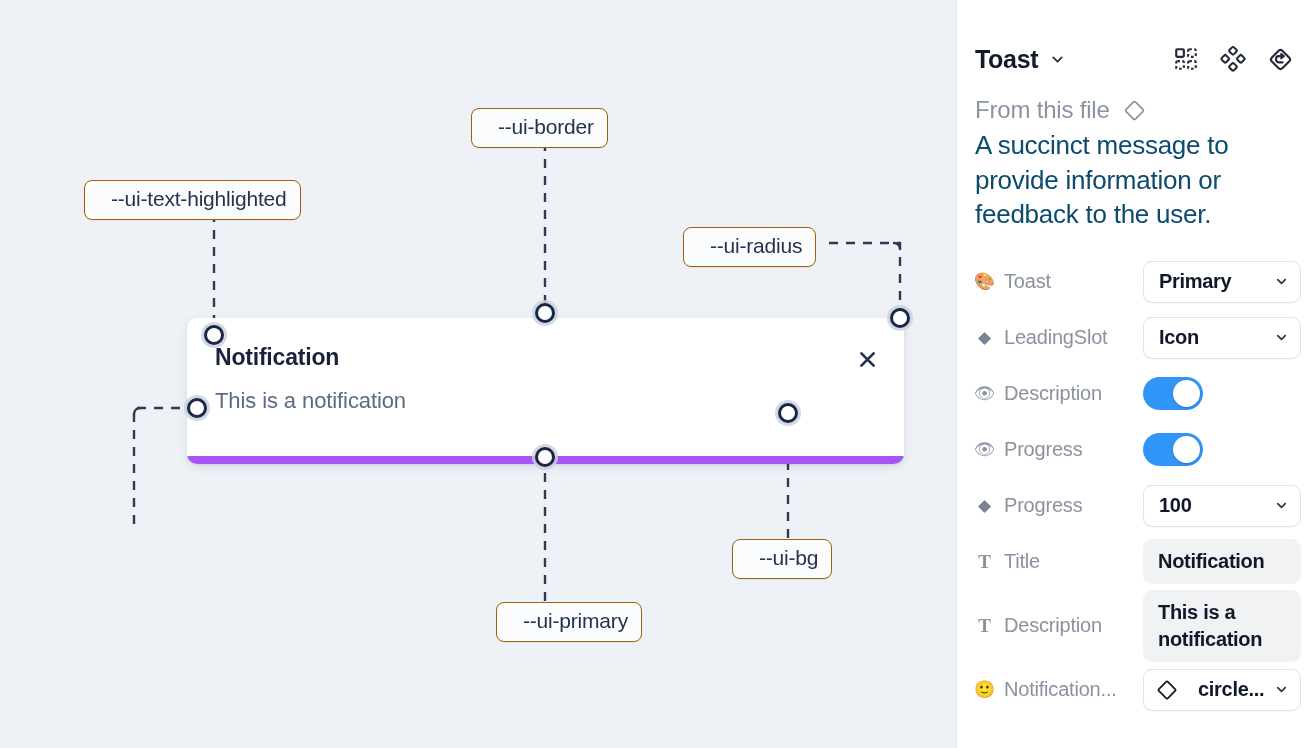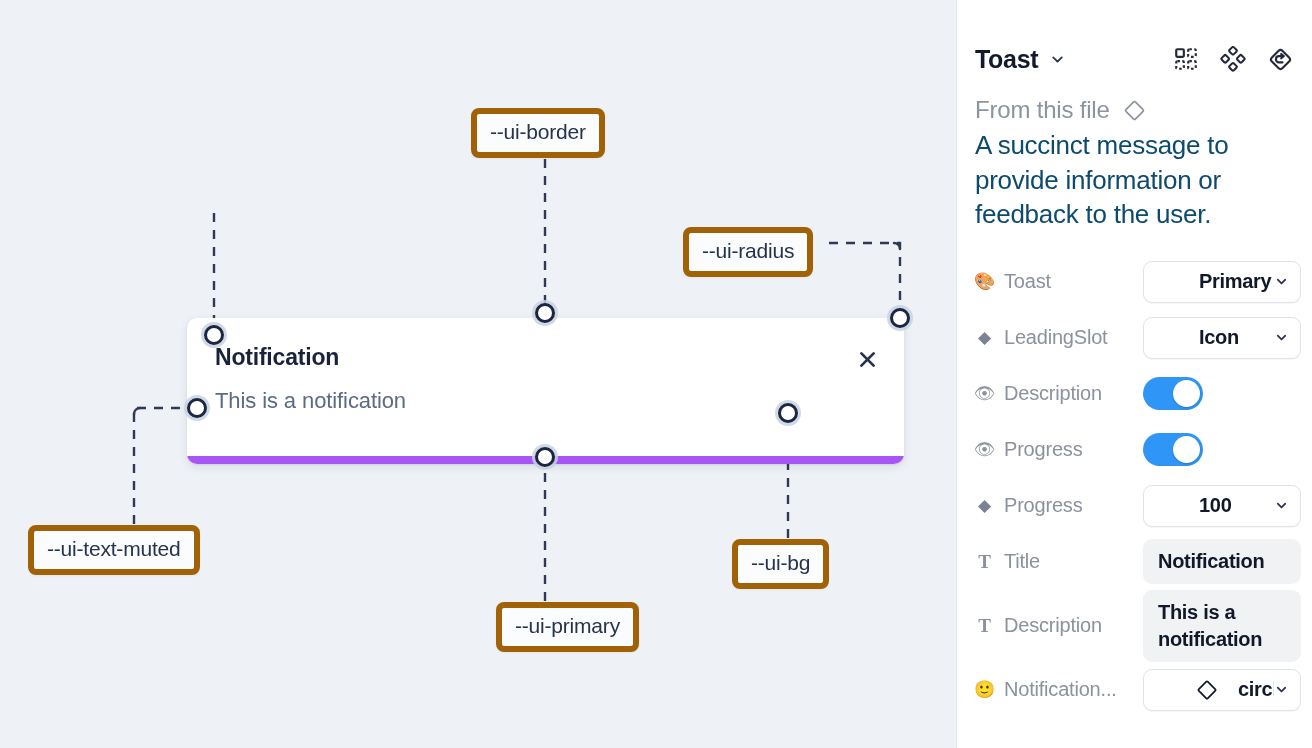--- a/index.html
+++ b/index.html
@@ -51,23 +51,23 @@
   .toast-progress {
     position: absolute; left: 0; bottom: 0;
     height: 8px; width: 100%;
     background: #a855f7;
   }
 
   
   .pill {
     position: absolute;
     background: #fbfcfe;
-    border: 6px solid #a16207;
+    border: 1px solid #a16207;
     border-radius: 8px;
-    padding: 6px 13px 8px 13px;
+    padding: 6px 13px 8px 26px;
     font-size: 21px;
     color: #26334d;
     letter-spacing: -.2px;
     white-space: nowrap;
     box-shadow: 0 1px 2px rgba(25,40,70,.05);
     line-height: 1.15;
   }
 
   
   .handle {
@@ -136,21 +136,21 @@
     border: 1px solid #dfe3ea;
     border-radius: 9px;
     background: #ffffff;
     display: flex; align-items: center;
     padding: 0 11px 0 15px;
     font-size: 20px; font-weight: 700; color: #11182a;
     letter-spacing: -.3px;
     cursor: pointer;
     box-shadow: 0 1px 1px rgba(20,30,60,.03);
   }
-  .select .sv { flex: 1; overflow: hidden; white-space: nowrap; margin-left: 40px; }
+  .select .sv { flex: 1; overflow: hidden; white-space: nowrap; }
   .select .sv.with-ico { display: flex; align-items: center; gap: 19px; }
   .select .chev { color: #2a3550; display: inline-flex; }
 
   .textbox {
     width: 158px; min-height: 42px;
     border-radius: 9px;
     background: #f1f2f4;
     display: flex; align-items: center;
     padding: 9px 15px;
     font-size: 20px; font-weight: 700; color: #11182a;
@@ -205,26 +205,26 @@
         <div class="toast-desc">This is a notification</div>
         <div class="toast-close">
           <svg viewBox="0 0 24 24" fill="none" stroke="currentColor" stroke-width="3.1" stroke-linecap="round">
             <path d="M5 5 L19 19 M19 5 L5 19"></path>
           </svg>
         </div>
       </div>
       <div class="toast-progress"></div>
     </div>
 
+    <div class="pill" style="left:84px; top:180px;">--ui-text-highlighted</div>
 
     <div class="pill" style="left:471px; top:108px;">--ui-border</div>
 
     <div class="pill" style="left:683px; top:227px;">--ui-radius</div>
 
-    <div class="pill" style="left:28px; top:525px;">--ui-text-muted</div>
 
     <div class="pill" style="left:458px; top:602px;margin-left:38px;">--ui-primary</div>
 
     <div class="pill" style="left:732px; top:539px;">--ui-bg</div>
 
     <div class="handle" style="left:204px; top:325px;"></div>
     <div class="handle" style="left:535px; top:303px;"></div>
     <div class="handle" style="left:890px; top:308px;"></div>
     <div class="handle" style="left:187px; top:398px;"></div>
     <div class="handle" style="left:535px; top:447px;"></div>

